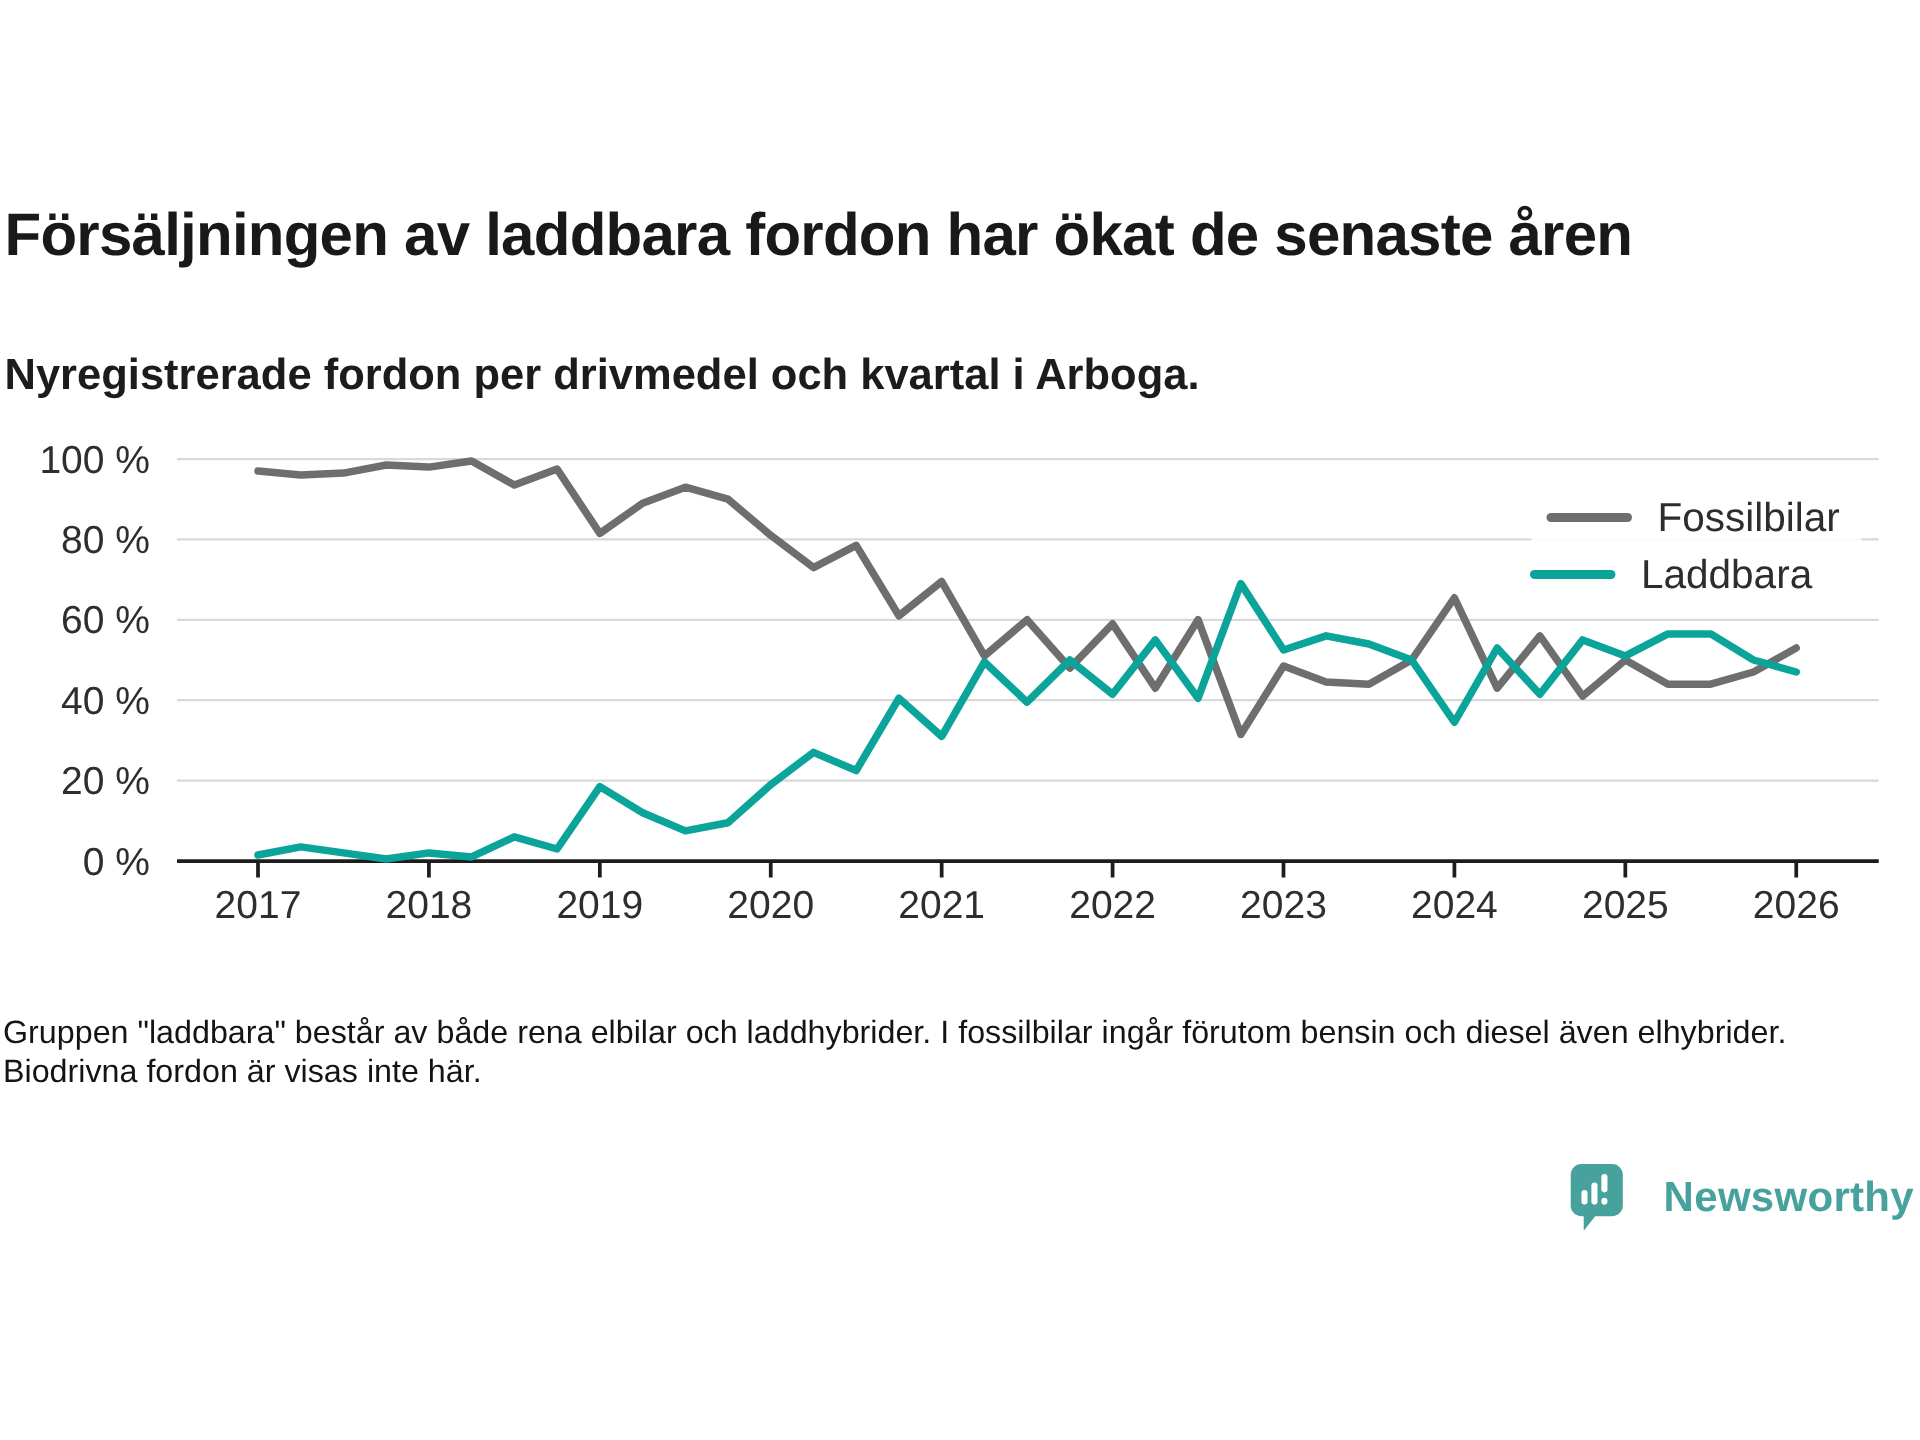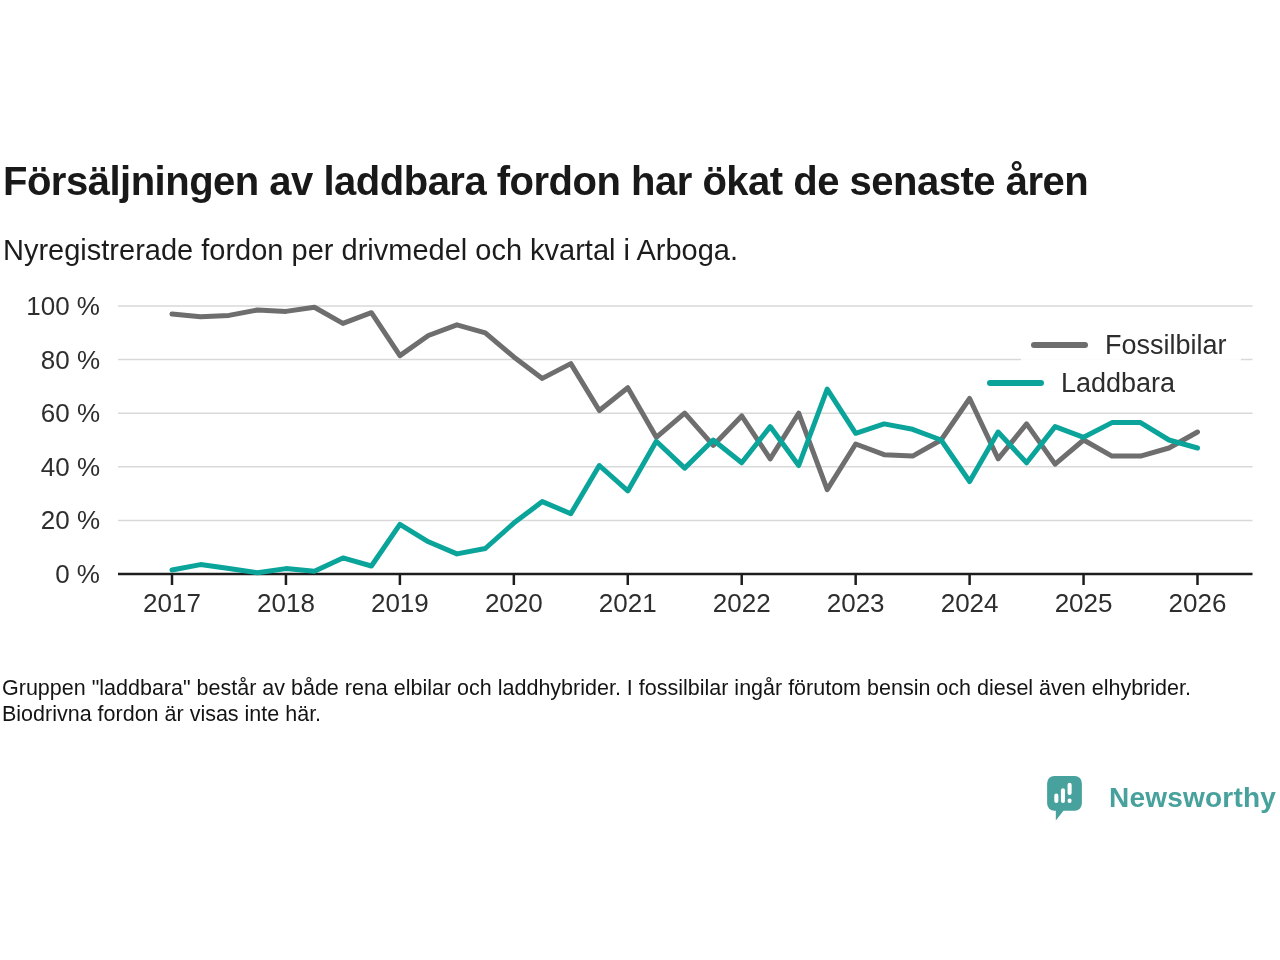--- a/index.html
+++ b/index.html
@@ -1,35 +1,35 @@
 <!DOCTYPE html>
 <html><head>
 <meta charset="utf-8">
 <style>
   html,body{margin:0;padding:0;background:#fff;}
   .page{
     position:relative;width:1280px;height:960px;background:#ffffff;overflow:hidden;
     font-family:"Liberation Sans",sans-serif;
   }
   .title{
-    position:absolute;left:3px;top:159px;margin:0;
+    position:absolute;left:3px;top:135px;margin:0;
     font-size:40px;font-weight:800;letter-spacing:-0.5px;color:#191919;line-height:1.1;
   }
   .subtitle{
     position:absolute;left:3px;top:234px;margin:0;
-    font-size:29px;font-weight:400;color:#1c1c1c;
+    font-size:29px;font-weight:700;color:#1c1c1c;
   }
   .chart-svg{position:absolute;left:0;top:288px;width:1280px;height:340px;}
   .chart-svg text{font-family:"Liberation Sans",sans-serif;}
   .legend-row{
     position:absolute;display:flex;align-items:center;height:36px;
     background:rgba(255,255,255,0.88);padding:0 14px 0 10px;border-radius:2px;
   }
   .legend-row.row-0{left:1021px;top:327px;}
-  .legend-row.row-1{left:977px;top:365px;}
+  .legend-row.row-1{left:1010px;top:365px;}
   .swatch{display:inline-block;width:57px;height:6px;border-radius:3px;margin-right:17px;}
   .legend-label{font-size:27px;color:#2d2d2d;white-space:nowrap;}
   .footnote{
     position:absolute;left:2px;top:675px;width:1215px;margin:0;
     font-size:21.5px;line-height:26px;color:#141414;
   }
   .brand{
     position:absolute;top:774px;right:4px;height:48px;
     display:flex;align-items:center;gap:26px;
   }

